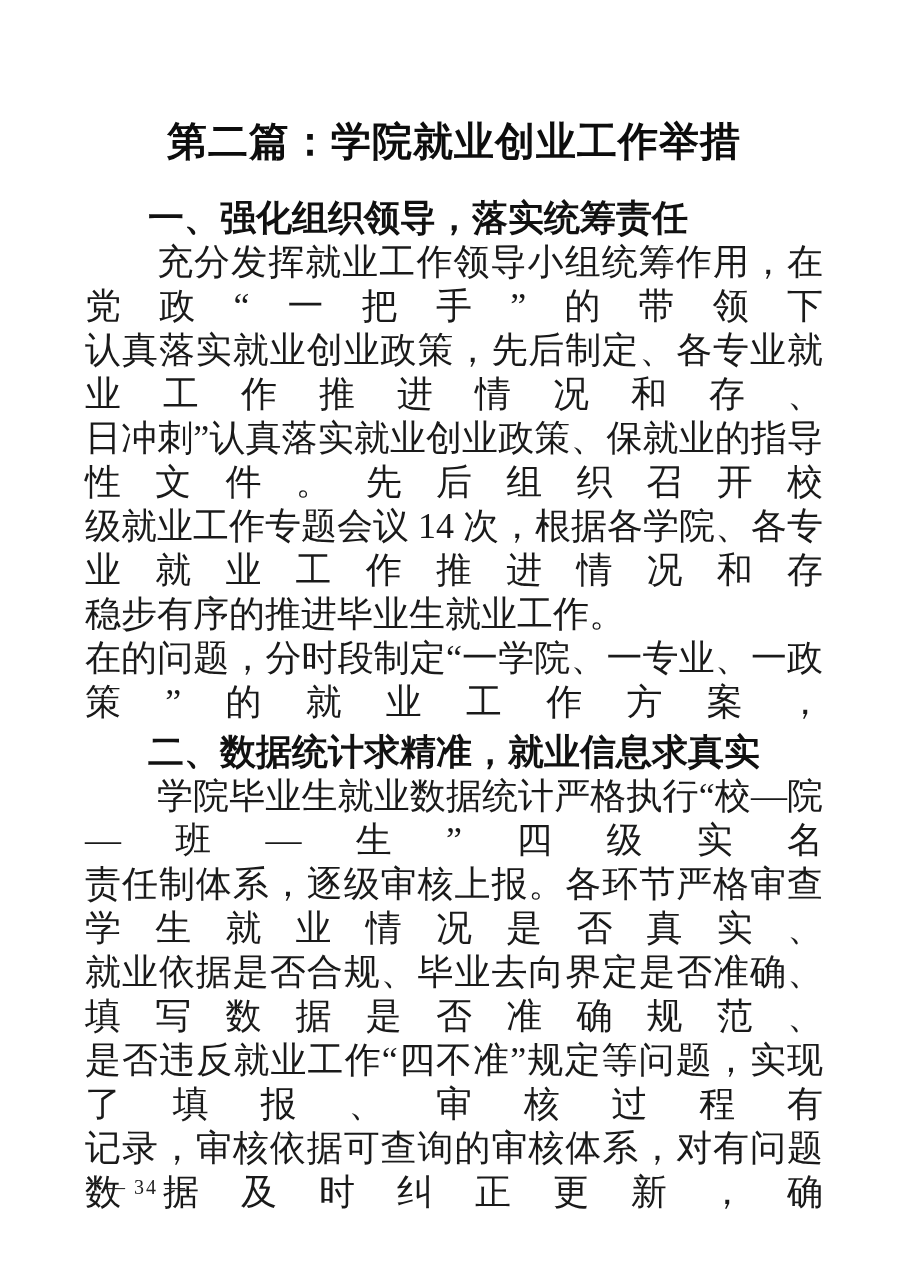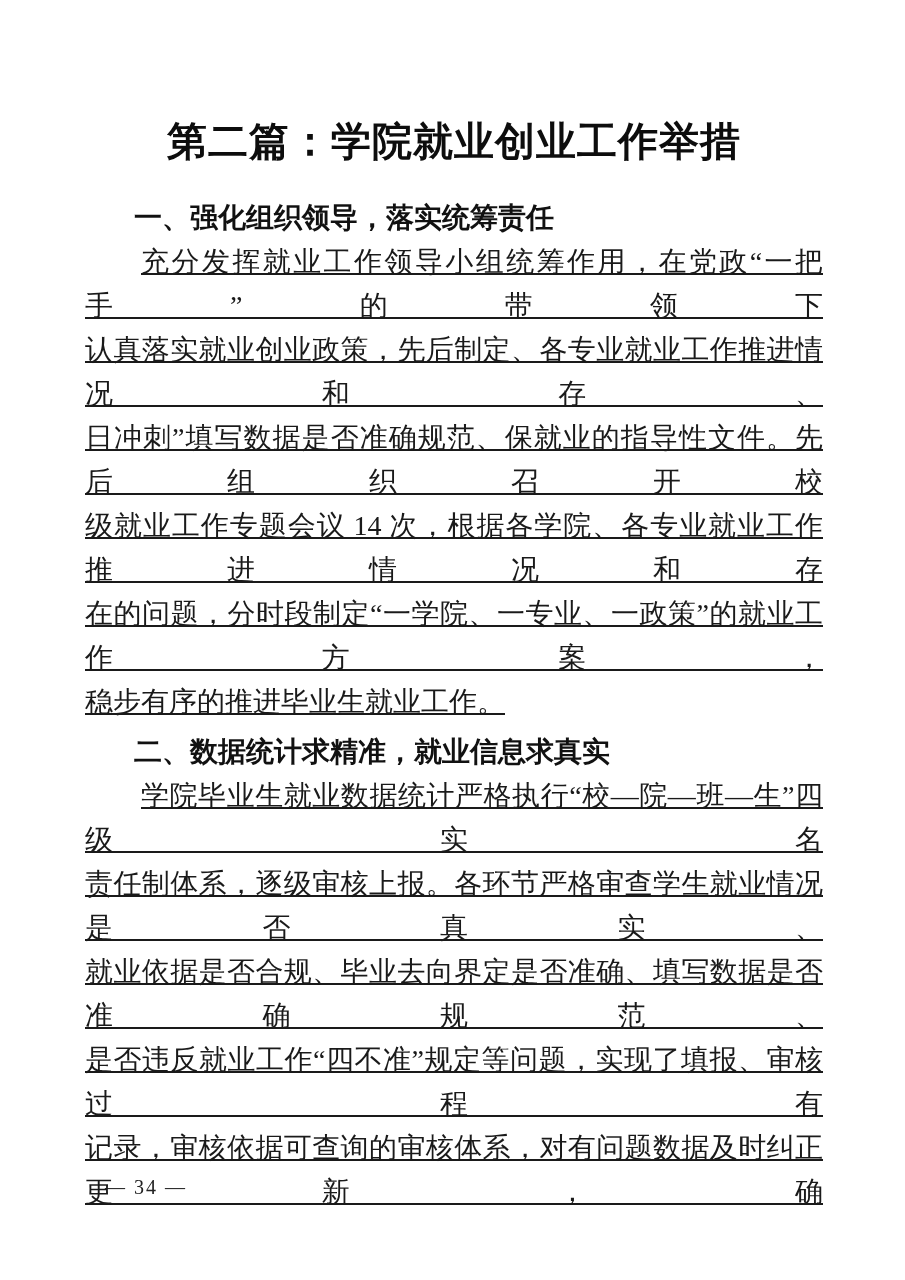--- a/index.html
+++ b/index.html
@@ -29,40 +29,39 @@
     font-weight: bold;
     font-size: 40px;
     line-height: 48px;
     color: #0d0d0d;
     letter-spacing: 1px;
     white-space: nowrap;
   }
   .section-heading {
     font-family: "Liberation Sans", "DejaVu Sans", sans-serif;
     font-weight: bold;
-    font-size: 28px;
+    font-size: 36px;
     line-height: 44px;
     text-indent: 1.75em;
     color: #111111;
     margin: 0;
   }
   .section-heading.first {
     margin-top: 30px;
   }
   .section-heading.second {
     margin-top: 6px;
   }
   .line {
-    font-size: 28px;
+    font-size: 36px;
     line-height: 44px;
     text-align: justify;
     text-align-last: justify;
     color: #1a1a1a;
     white-space: normal;
-    text-decoration: underline;
   }
   .line.indent {
     text-indent: 2em;
   }
   .line.para-end {
     text-align-last: left;
   }
   .page-number {
     position: absolute;
     left: 105px;
@@ -78,24 +77,24 @@
 
 <div class="page">
   <div class="content">
 
     <div class="doc-title">第二篇：学院就业创业工作举措</div>
 
     <div>
       <div class="section-heading first">一、强化组织领导，落实统筹责任</div>
       <div class="line indent">充分发挥就业工作领导小组统筹作用，在党政“一把手”的带领下</div>
       <div class="line">认真落实就业创业政策，先后制定、各专业就业工作推进情况和存、</div>
-      <div class="line">日冲刺”填写数据是否准确规范、保就业的指导性文件。先后组织召开校</div>
+      <div class="line">日冲刺”认真落实就业创业政策、保就业的指导性文件。先后组织召开校</div>
       <div class="line">级就业工作专题会议 14 次，根据各学院、各专业就业工作推进情况和存</div>
+      <div class="line para-end">稳步有序的推进毕业生就业工作。</div>
       <div class="line">在的问题，分时段制定“一学院、一专业、一政策”的就业工作方案，</div>
-      <div class="line para-end">稳步有序的推进毕业生就业工作。</div>
     </div>
 
     <div>
       <div class="section-heading second">二、数据统计求精准，就业信息求真实</div>
       <div class="line indent">学院毕业生就业数据统计严格执行“校—院—班—生”四级实名</div>
       <div class="line">责任制体系，逐级审核上报。各环节严格审查学生就业情况是否真实、</div>
       <div class="line">就业依据是否合规、毕业去向界定是否准确、填写数据是否准确规范、</div>
       <div class="line">是否违反就业工作“四不准”规定等问题，实现了填报、审核过程有</div>
       <div class="line">记录，审核依据可查询的审核体系，对有问题数据及时纠正更新，确</div>
 

